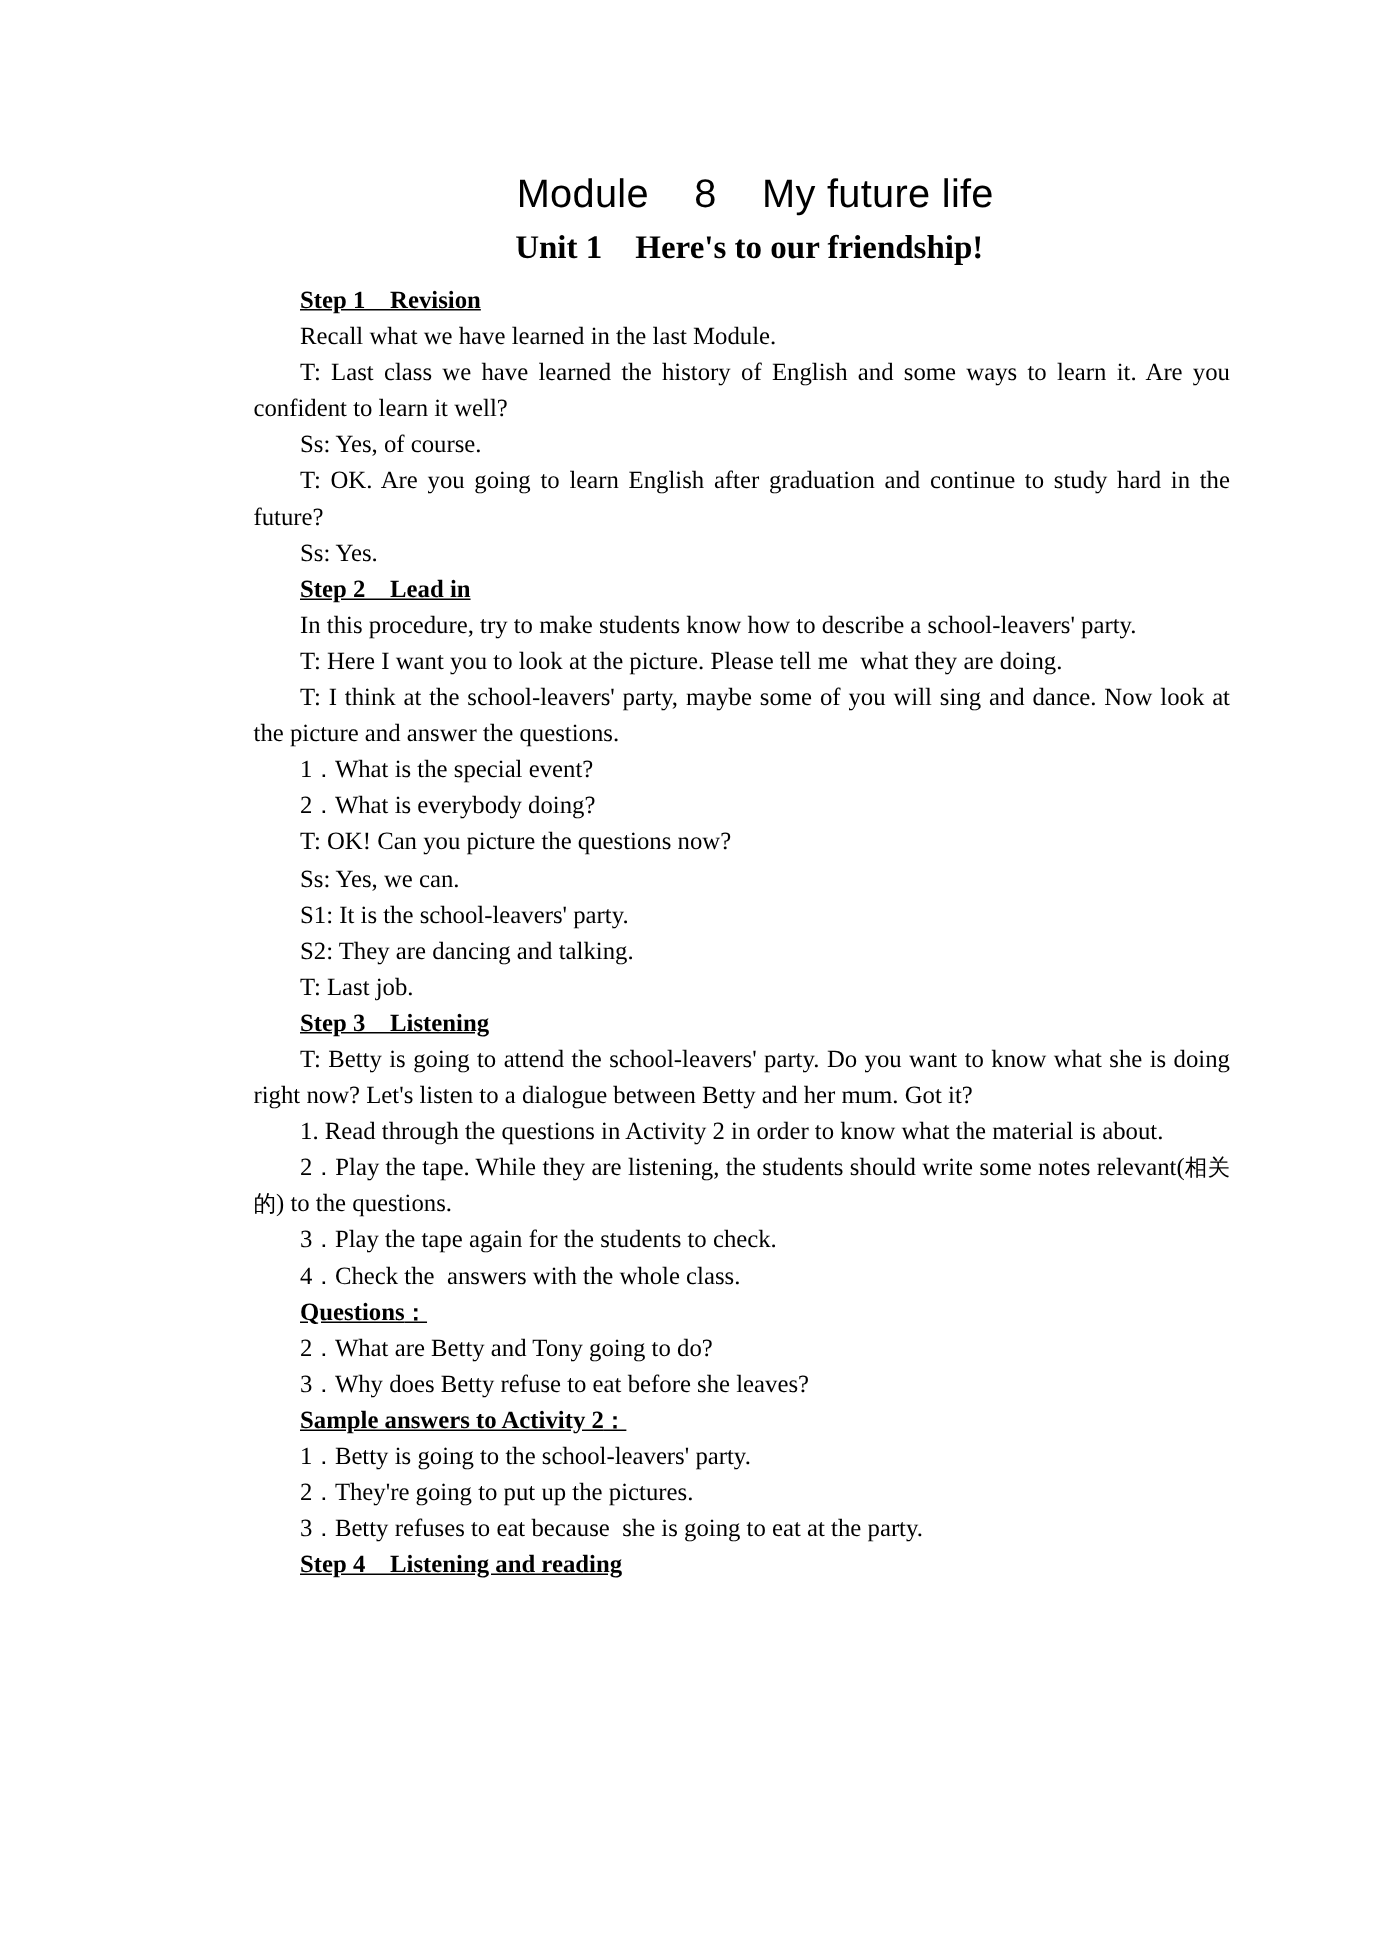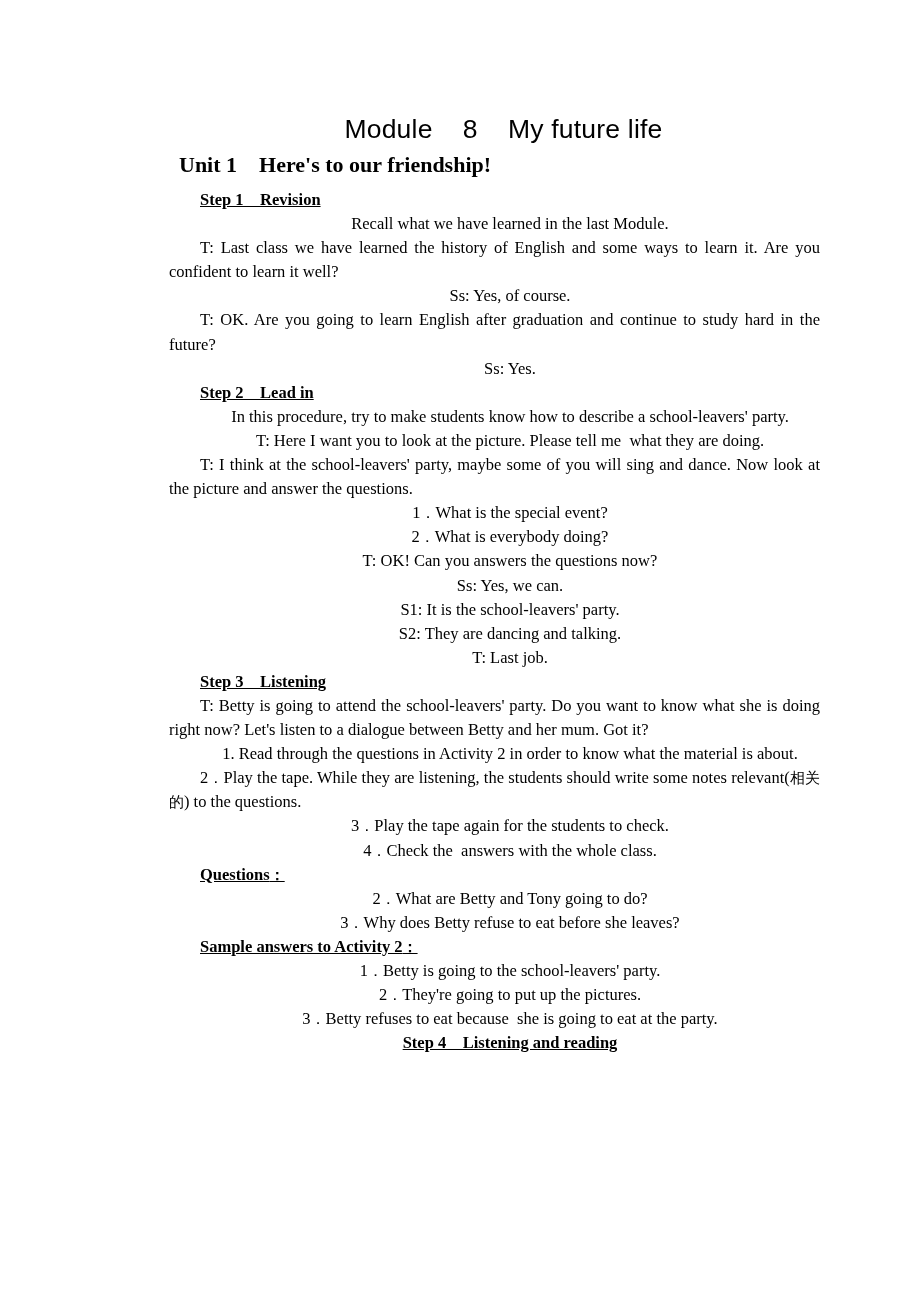--- a/index.html
+++ b/index.html
@@ -43,32 +43,33 @@
     line-height: 34px;
     letter-spacing: 0.2px;
     white-space: pre;
     margin: 0 0 4px 0;
     padding-left: 18px;
   }
   .unit-title {
     font-family: "Liberation Serif", "DejaVu Serif", serif;
     font-size: 22px;
     font-weight: bold;
+    text-align: center;
     line-height: 30px;
     white-space: pre;
     margin: 0 0 8px 0;
     padding-left: 10px;
   }
 
   
   .p {
     font-size: 16.5px;
     line-height: 24.1px;
     margin: 0;
-    text-align: center;
+    text-align: left;
     white-space: pre-wrap;
   }
   .p.just {
     text-align: justify;
     text-justify: inter-word;
     white-space: normal;
   }
   .ind {
     text-indent: 31px;
   }
@@ -102,35 +103,35 @@
         <p class="p just ind">T: Last class we have learned the history of English and some ways to learn it. Are you confident to learn it well?</p>
         <p class="p ind">Ss: Yes, of course.</p>
         <p class="p just ind">T:    OK. Are you going to learn English after graduation and continue to study hard in the future?</p>
         <p class="p ind">Ss: Yes.</p>
         <p class="hdr">Step 2    Lead in</p>
         <p class="p ind">In this procedure, try to make students know how to describe a school-leavers' party.</p>
         <p class="p ind">T: Here I want you to look at the picture. Please tell me  what they are doing.</p>
         <p class="p just ind">T:    I think at the school-leavers' party, maybe some of you will sing and dance. Now look at the picture and answer the questions.</p>
         <p class="p ind">1<span class="cjk">．</span>What is the special event?</p>
         <p class="p ind">2<span class="cjk">．</span>What is everybody doing?</p>
-        <p class="p ind">T: OK! Can you answers the questions now?</p>
+        <p class="p ind">T: OK! Can you picture the questions now?</p>
         <p class="p ind">Ss: Yes, we can.</p>
         <p class="p ind">S1: It is the school-leavers' party.</p>
         <p class="p ind">S2: They are dancing and talking.</p>
         <p class="p ind">T: Last job.</p>
         <p class="hdr">Step 3    Listening</p>
         <p class="p just ind">T: Betty is going to attend the school-leavers' party. Do you want to know what she is doing right now? Let's listen to a dialogue between Betty and her mum. Got it?</p>
         <p class="p ind">1. Read through the questions in Activity 2 in order to know what the material is about.</p>
         <p class="p just ind">2<span class="cjk">．</span>Play the tape. While they are listening, the students should write some notes relevant(<span class="cjk">相关的</span>) to the questions.</p>
         <p class="p ind">3<span class="cjk">．</span>Play the tape again for the students to check.</p>
         <p class="p ind">4<span class="cjk">．</span>Check the  answers with the whole class.</p>
         <p class="hdr" style="text-indent: 31px;">Questions<span class="cjk">：</span></p>
         <p class="p ind">2<span class="cjk">．</span>What are Betty and Tony going to do?</p>
         <p class="p ind">3<span class="cjk">．</span>Why does Betty refuse to eat before she leaves?</p>
         <p class="hdr" style="text-indent: 31px;">Sample answers to Activity 2<span class="cjk">：</span></p>
         <p class="p ind">1<span class="cjk">．</span>Betty is going to the school-leavers' party.</p>
         <p class="p ind">2<span class="cjk">．</span>They're going to put up the pictures.</p>
         <p class="p ind">3<span class="cjk">．</span>Betty refuses to eat because  she is going to eat at the party.</p>
-        <p class="hdr" style="text-indent: 31px; text-align: center;">Step 4    Listening and reading</p>
+        <p class="hdr" style="text-indent: 31px;">Step 4    Listening and reading</p>
       </div>
 
   </div>
 </div>
 
 </body></html>

